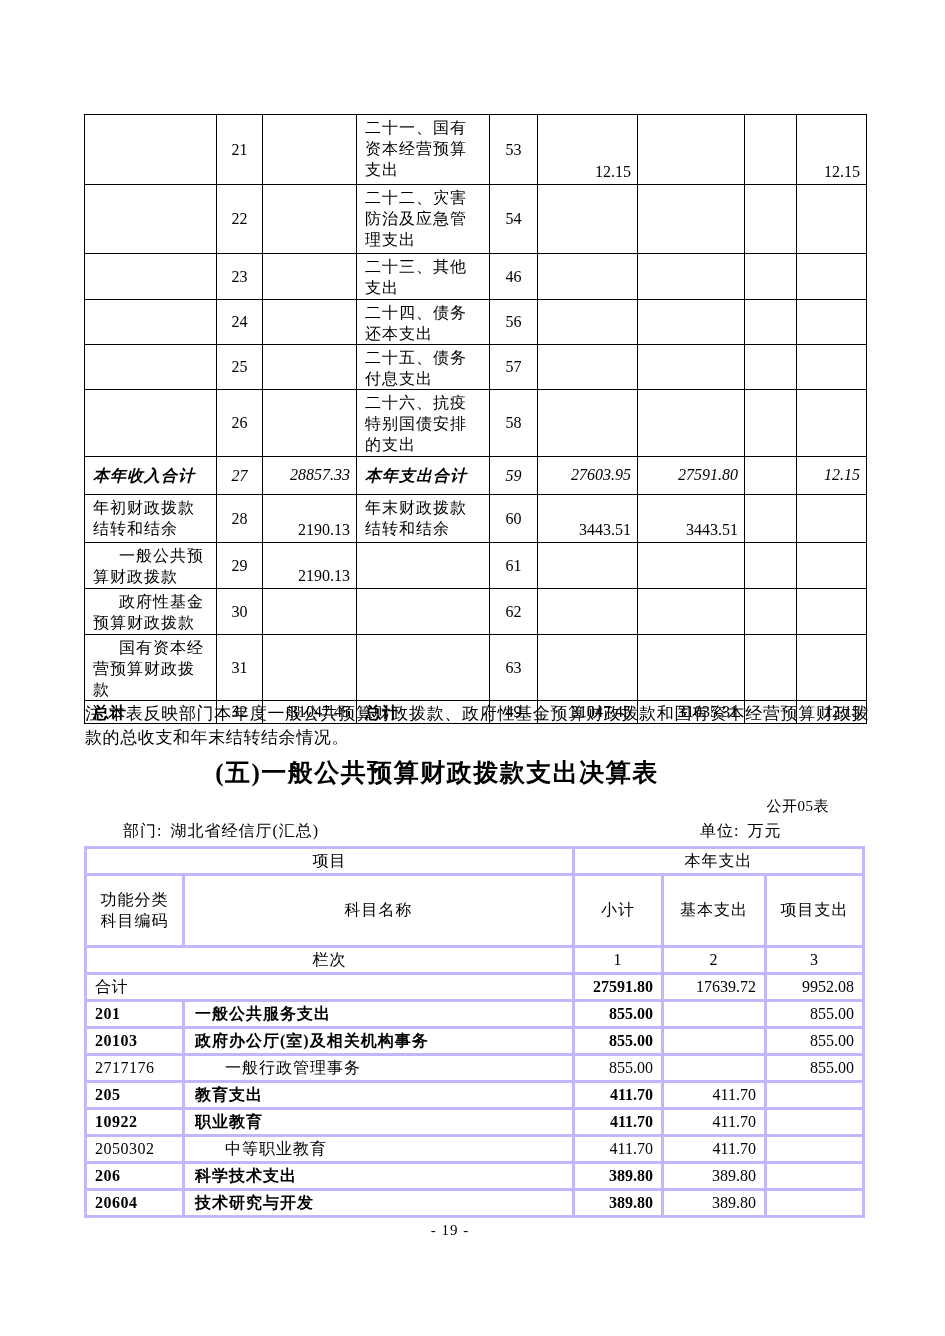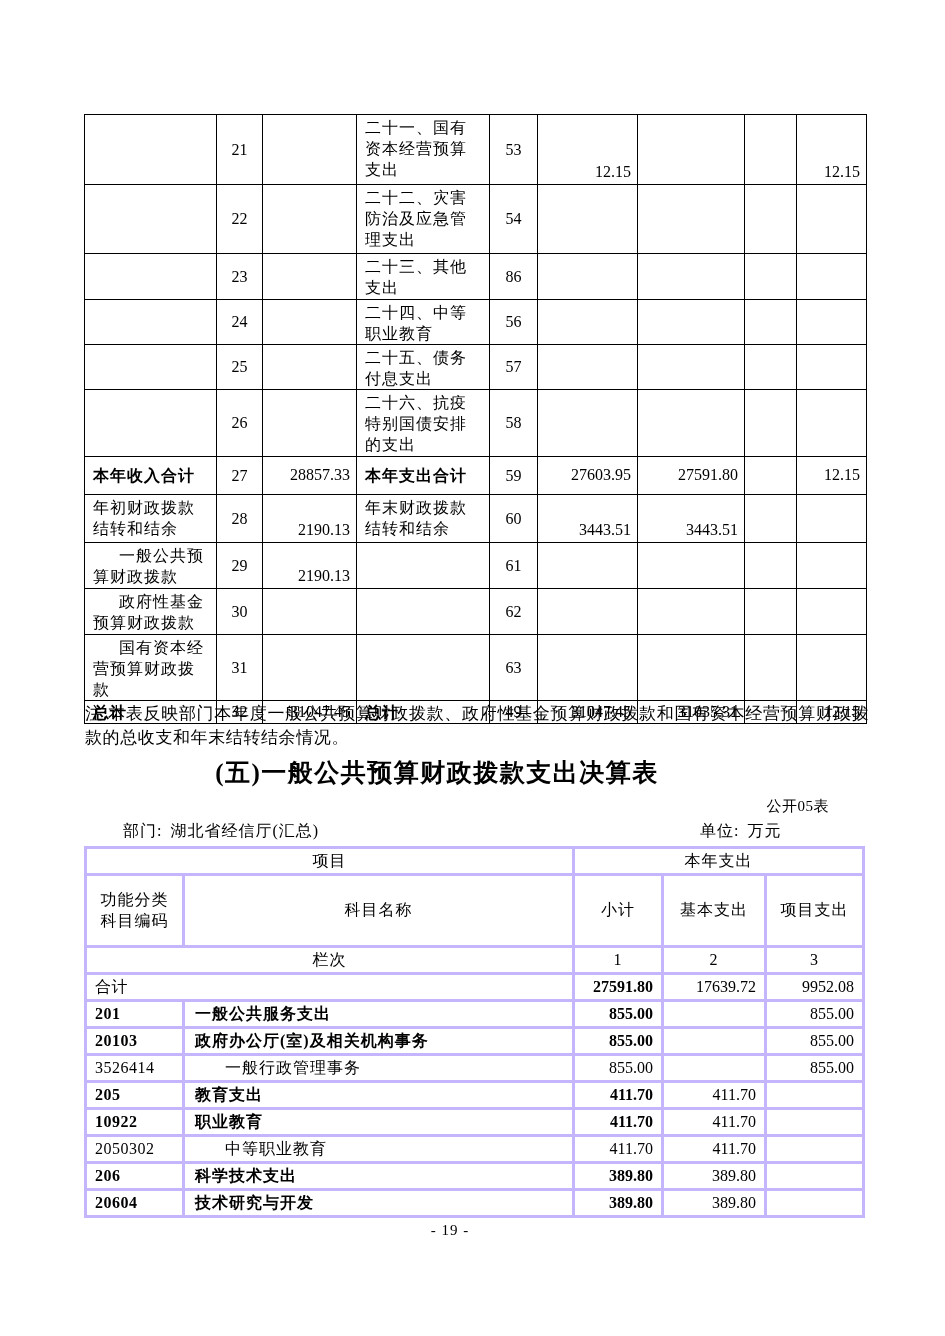--- a/index.html
+++ b/index.html
@@ -98,31 +98,31 @@
           <td class="c-amt"></td>
           <td class="c-amt"></td>
           <td class="c-amt"></td>
           <td class="c-amt"></td>
         </tr>
         <tr style="height: 46px;">
           <td class="c-item"></td>
           <td class="c-no">23</td>
           <td class="c-amt"></td>
           <td class="c-item">二十三、其他支出</td>
-          <td class="c-no">86</td>
+          <td class="c-no">46</td>
           <td class="c-amt"></td>
           <td class="c-amt"></td>
           <td class="c-amt"></td>
           <td class="c-amt"></td>
         </tr>
         <tr style="height: 45px;">
           <td class="c-item"></td>
           <td class="c-no">24</td>
           <td class="c-amt"></td>
-          <td class="c-item">二十四、中等职业教育</td>
+          <td class="c-item">二十四、债务还本支出</td>
           <td class="c-no">56</td>
           <td class="c-amt"></td>
           <td class="c-amt"></td>
           <td class="c-amt"></td>
           <td class="c-amt"></td>
         </tr>
         <tr style="height: 37px;">
           <td class="c-item"></td>
           <td class="c-no">25</td>
           <td class="c-amt"></td>
@@ -137,21 +137,21 @@
           <td class="c-item"></td>
           <td class="c-no">26</td>
           <td class="c-amt"></td>
           <td class="c-item">二十六、抗疫特别国债安排的支出</td>
           <td class="c-no">58</td>
           <td class="c-amt"></td>
           <td class="c-amt"></td>
           <td class="c-amt"></td>
           <td class="c-amt"></td>
         </tr>
-        <tr class="single" style="height: 38px;">
+        <tr class="single" style="height: 38px; font-style: italic;">
           <td class="c-item bold">本年收入合计</td>
           <td class="c-no">27</td>
           <td class="c-amt">28857.33</td>
           <td class="c-item bold">本年支出合计</td>
           <td class="c-no">59</td>
           <td class="c-amt">27603.95</td>
           <td class="c-amt">27591.80</td>
           <td class="c-amt"></td>
           <td class="c-amt">12.15</td>
         </tr>
@@ -265,21 +265,21 @@
           <td class="c-num">855.00</td>
         </tr>
         <tr>
           <td class="c-code bold">20103</td>
           <td class="c-name bold">政府办公厅(室)及相关机构事务</td>
           <td class="c-sub bold">855.00</td>
           <td class="c-num"></td>
           <td class="c-num">855.00</td>
         </tr>
         <tr>
-          <td class="c-code">3526414</td>
+          <td class="c-code">2717176</td>
           <td class="c-name indent2">一般行政管理事务</td>
           <td class="c-sub">855.00</td>
           <td class="c-num"></td>
           <td class="c-num">855.00</td>
         </tr>
         <tr>
           <td class="c-code bold">205</td>
           <td class="c-name bold">教育支出</td>
           <td class="c-sub bold">411.70</td>
           <td class="c-num">411.70</td>

